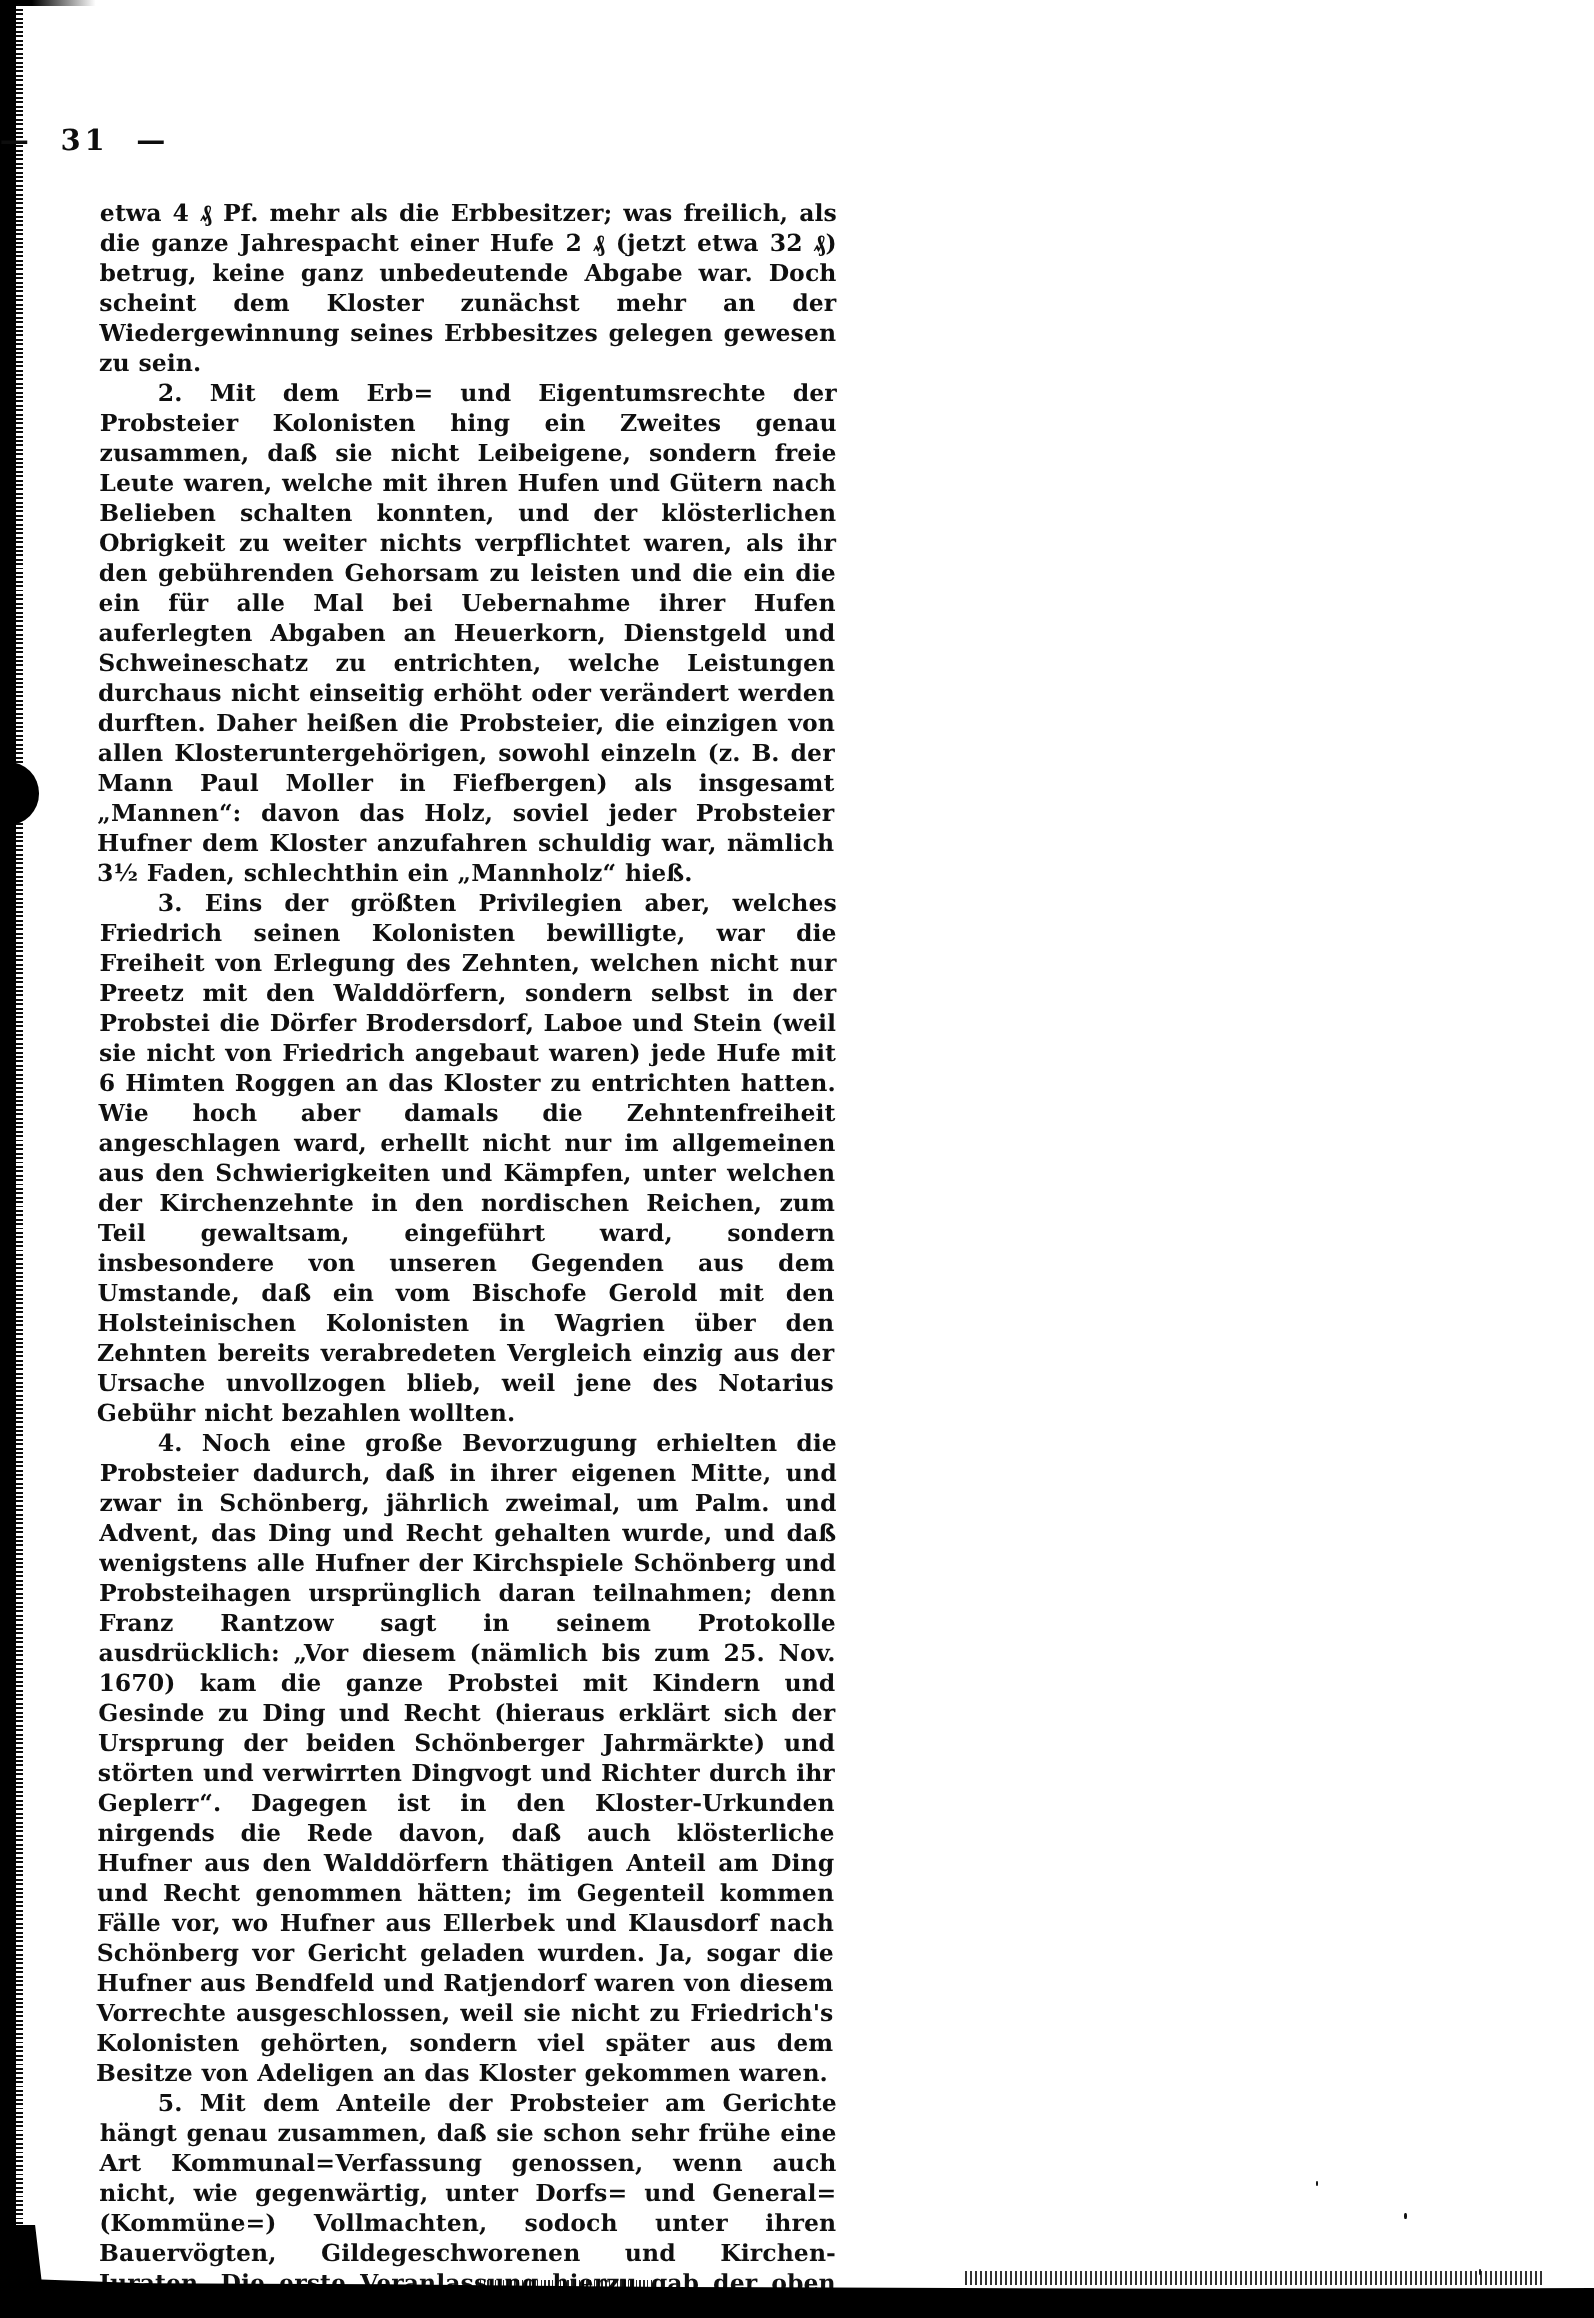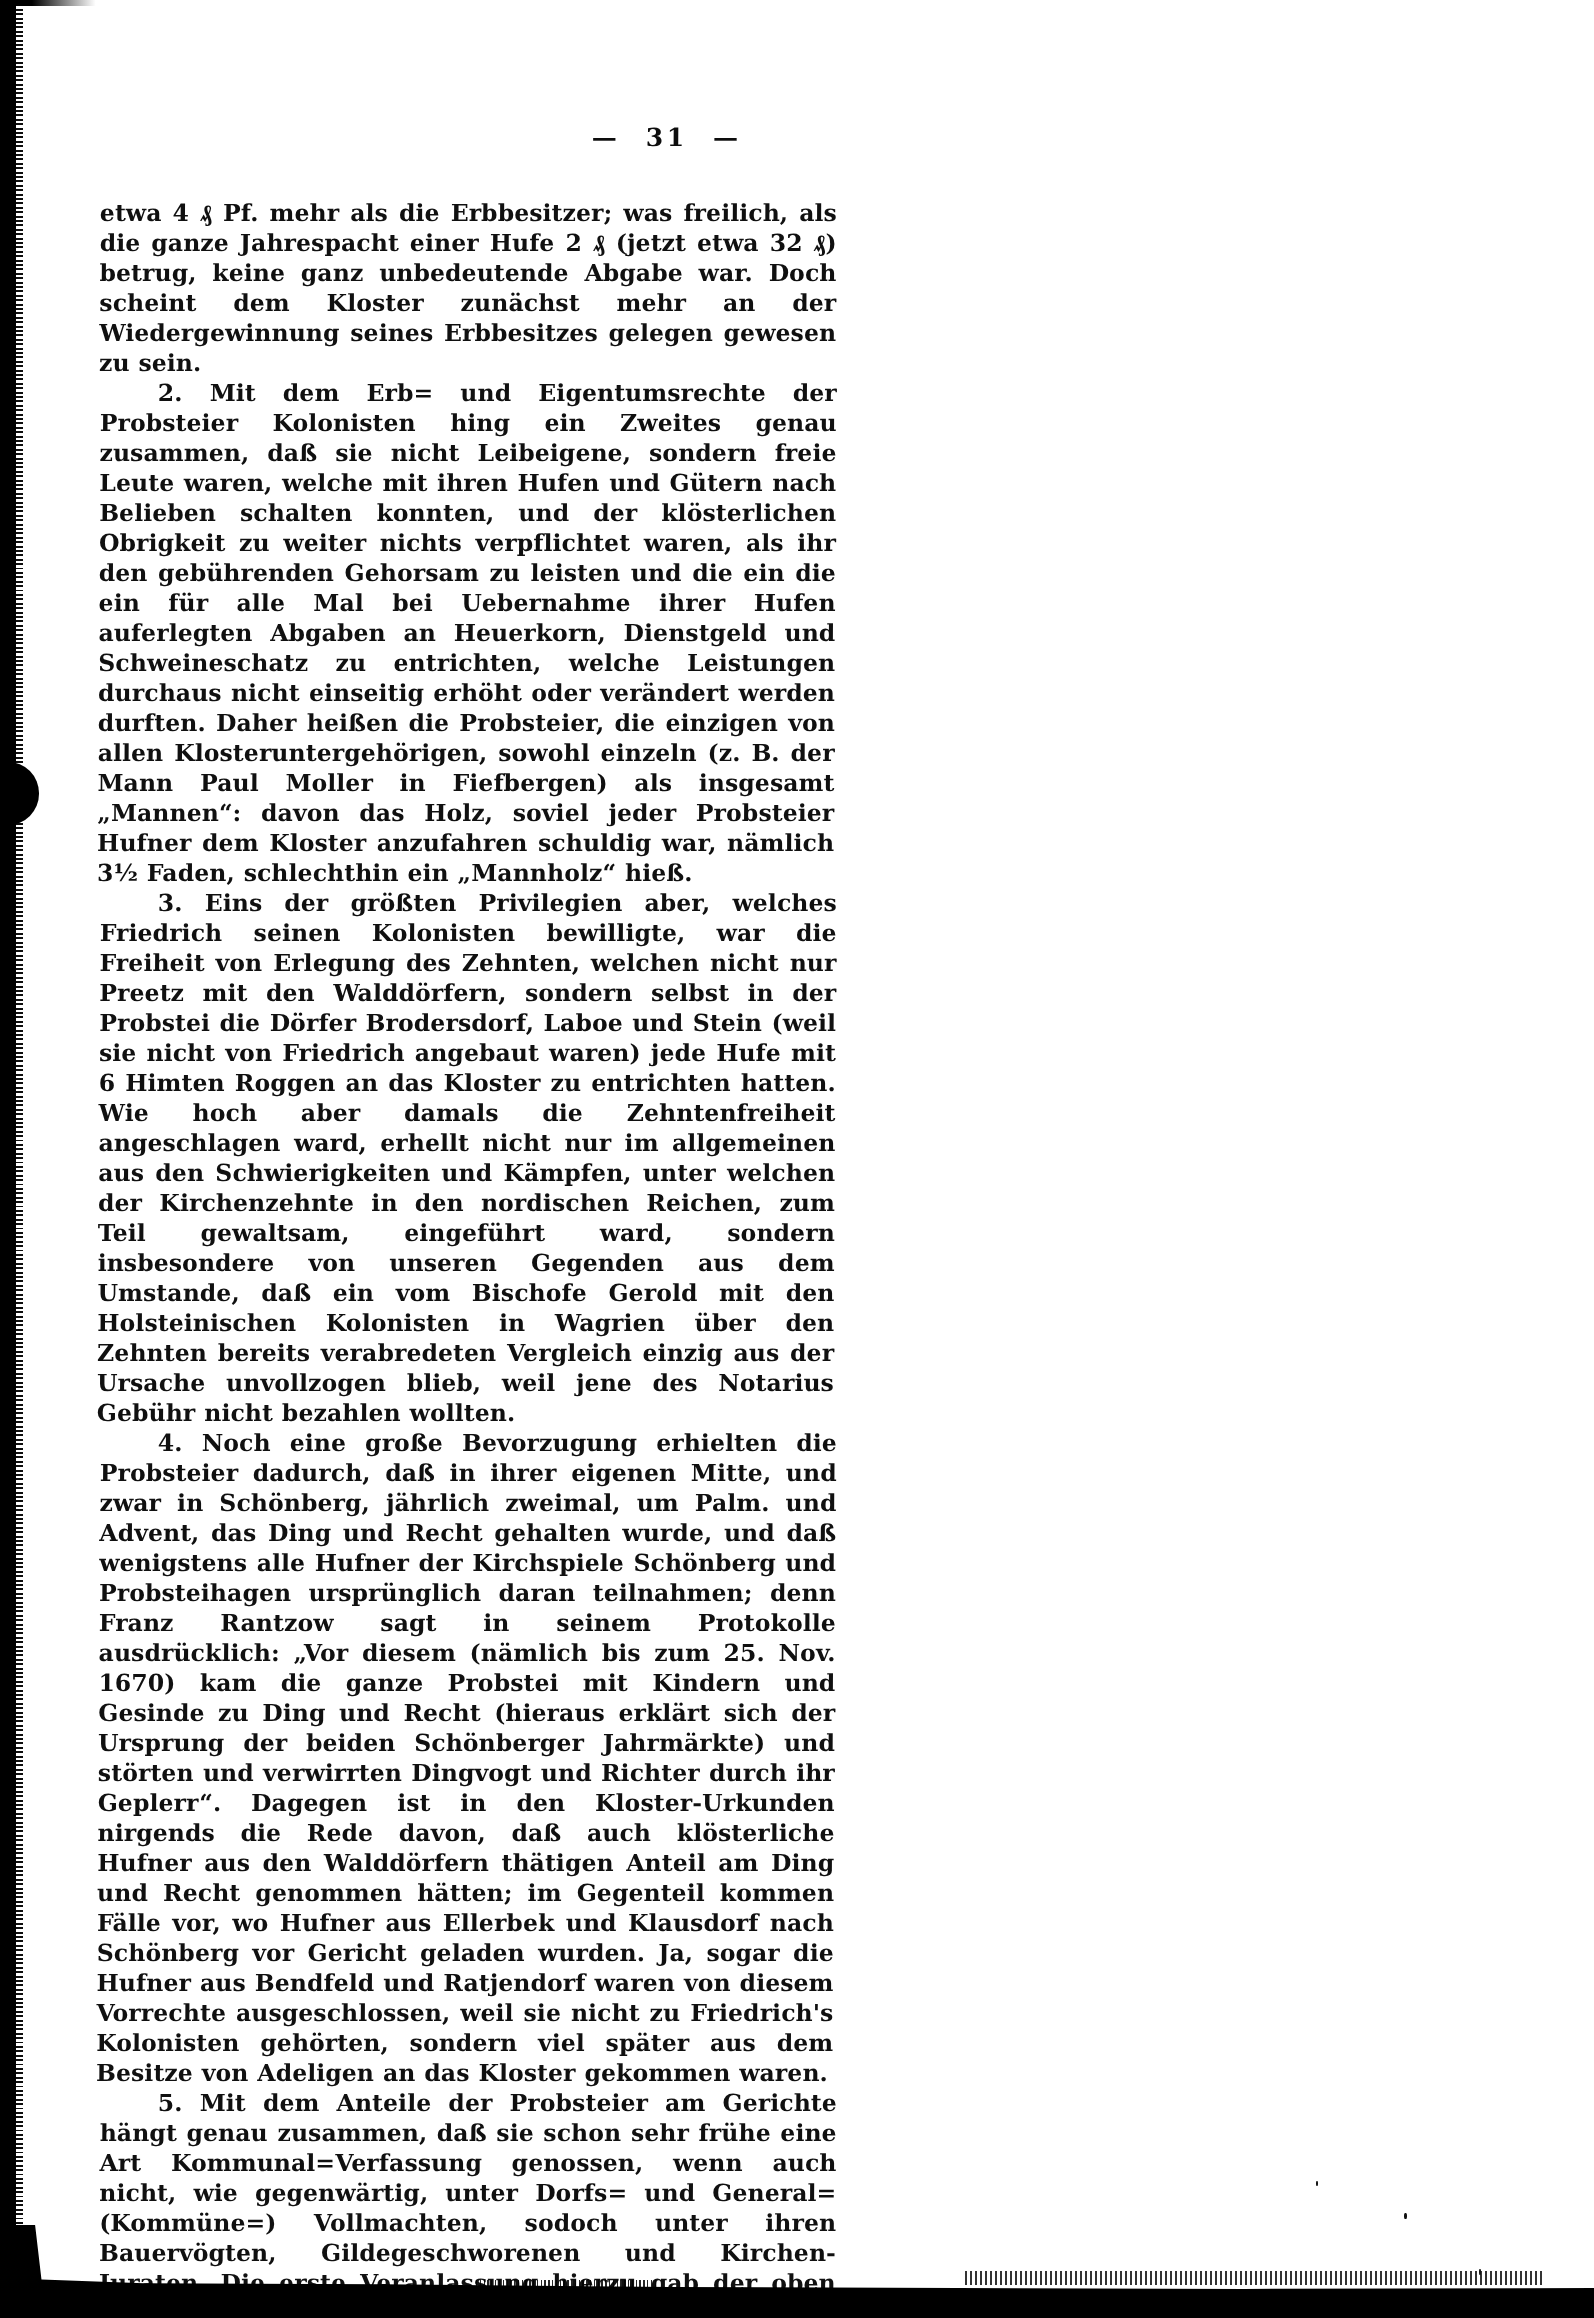--- a/index.html
+++ b/index.html
@@ -99,22 +99,22 @@
     background: #111;
     border-radius: 40%;
   }
 
   
   .page-number-line {
     position: absolute;
     top: 123px;
     left: 0;
     width: 1334px;
-    text-align: center;
-    font-size: 25px;
+    text-align: left;
+    font-size: 29px;
     letter-spacing: 3.8px;
     color: #0d0d0d;
     white-space: pre;
   }
 
   .text-column {
     position: absolute;
     left: 100px;
     top: 198px;
     width: 737px;

